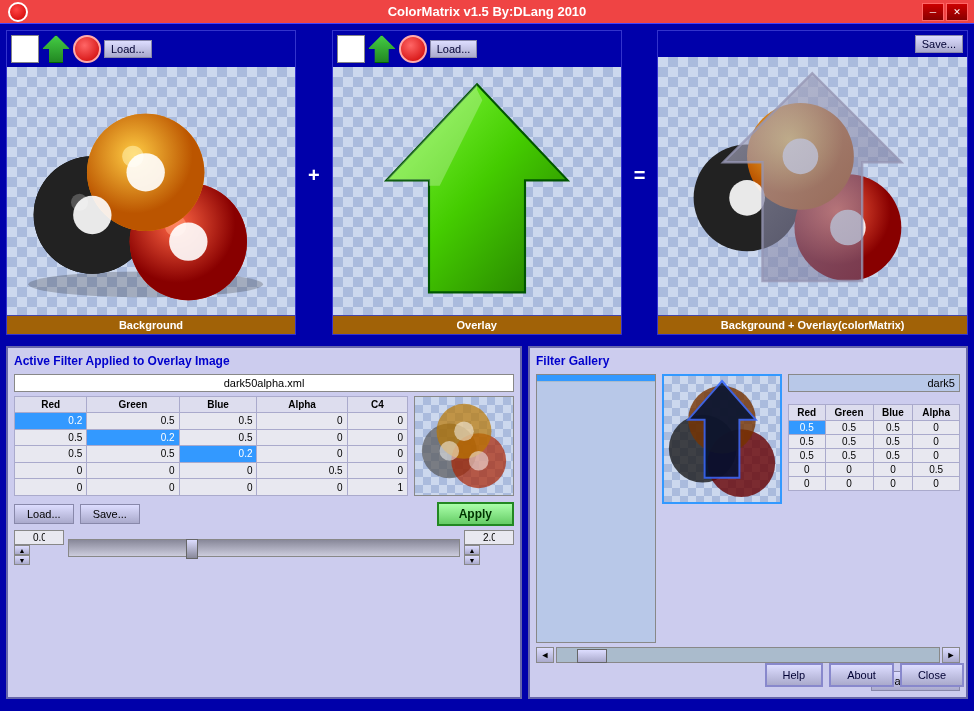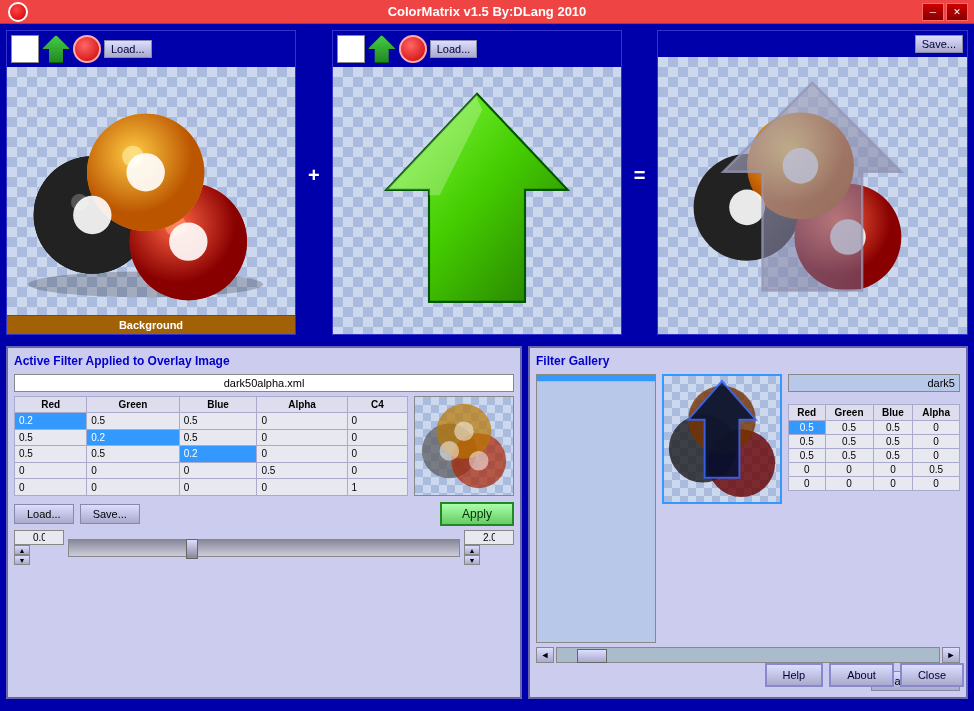--- a/index.html
+++ b/index.html
@@ -186,21 +186,21 @@
       background: #ddddee;
       border: 1px solid #aaaacc;
       padding: 2px 8px;
       font-size: 10px;
       text-align: center;
     }
     .matrix-table td {
       border: 1px solid #aaaacc;
       padding: 1px 4px;
       font-size: 10px;
-      text-align: left;
+      text-align: right;
       min-width: 30px;
       cursor: pointer;
     }
     .matrix-table td.selected {
       background: #3399ff;
       color: white;
     }
     .matrix-table td.normal {
       background: #e8e8f0;
     }
@@ -232,21 +232,21 @@
       border: 1px solid #8888aa;
       cursor: pointer;
       font-size: 11px;
     }
     .apply-btn {
       padding: 3px 20px;
       background: linear-gradient(to bottom, #aaffaa, #66cc66);
       border: 2px solid #228822;
       cursor: pointer;
       font-size: 12px;
-      font-weight: normal;
+      font-weight: bold;
       color: #003300;
       margin-left: auto;
     }
     .slider-row {
       display: flex;
       align-items: center;
       gap: 4px;
       margin-top: 4px;
     }
     .spin-input {
@@ -512,20 +512,21 @@
               <stop offset="50%" stop-color="#44cc00"></stop>
               <stop offset="100%" stop-color="#227700"></stop>
             </linearGradient>
           </defs>
 
           <polygon points="135,15 220,105 180,105 180,210 90,210 90,105 50,105" fill="url(#arrowGrad)" stroke="#005500" stroke-width="2"></polygon>
 
           <polygon points="135,20 140,30 100,110 90,110 90,105 50,105 135,15" fill="rgba(255,255,255,0.25)"></polygon>
         </svg>
       </div>
+      <div class="panel-label">Overlay</div>
     </div>
 
     <div class="operator-label">=</div>
 
     <div class="image-panel" style="flex:1; height:305px;">
       <div class="panel-toolbar" style="justify-content:flex-end;">
         <button class="tb-btn">Save...</button>
       </div>
       <div class="panel-canvas">
         <div class="checker-bg"></div>
@@ -550,20 +551,21 @@
           </radialGradient>
           <circle cx="120" cy="80" r="45" fill="url(#rg4)"></circle>
 
           <circle cx="120" cy="80" r="15" fill="white" opacity="0.9"></circle>
           <circle cx="160" cy="140" r="15" fill="white" opacity="0.9"></circle>
           <circle cx="75" cy="115" r="15" fill="white" opacity="0.9"></circle>
 
           <polygon points="130,10 205,85 172,85 172,185 88,185 88,85 55,85" fill="url(#arrowGrad2)" stroke="rgba(150,150,180,0.8)" stroke-width="2"></polygon>
         </svg>
       </div>
+      <div class="panel-label">Background + Overlay(colorMatrix)</div>
     </div>
 
   </div>
 
   <div class="bottom-row">
 
     <div class="filter-panel">
       <div class="filter-panel-title">Active Filter Applied to Overlay Image</div>
 
       <div class="filter-filename">dark50alpha.xml</div>

